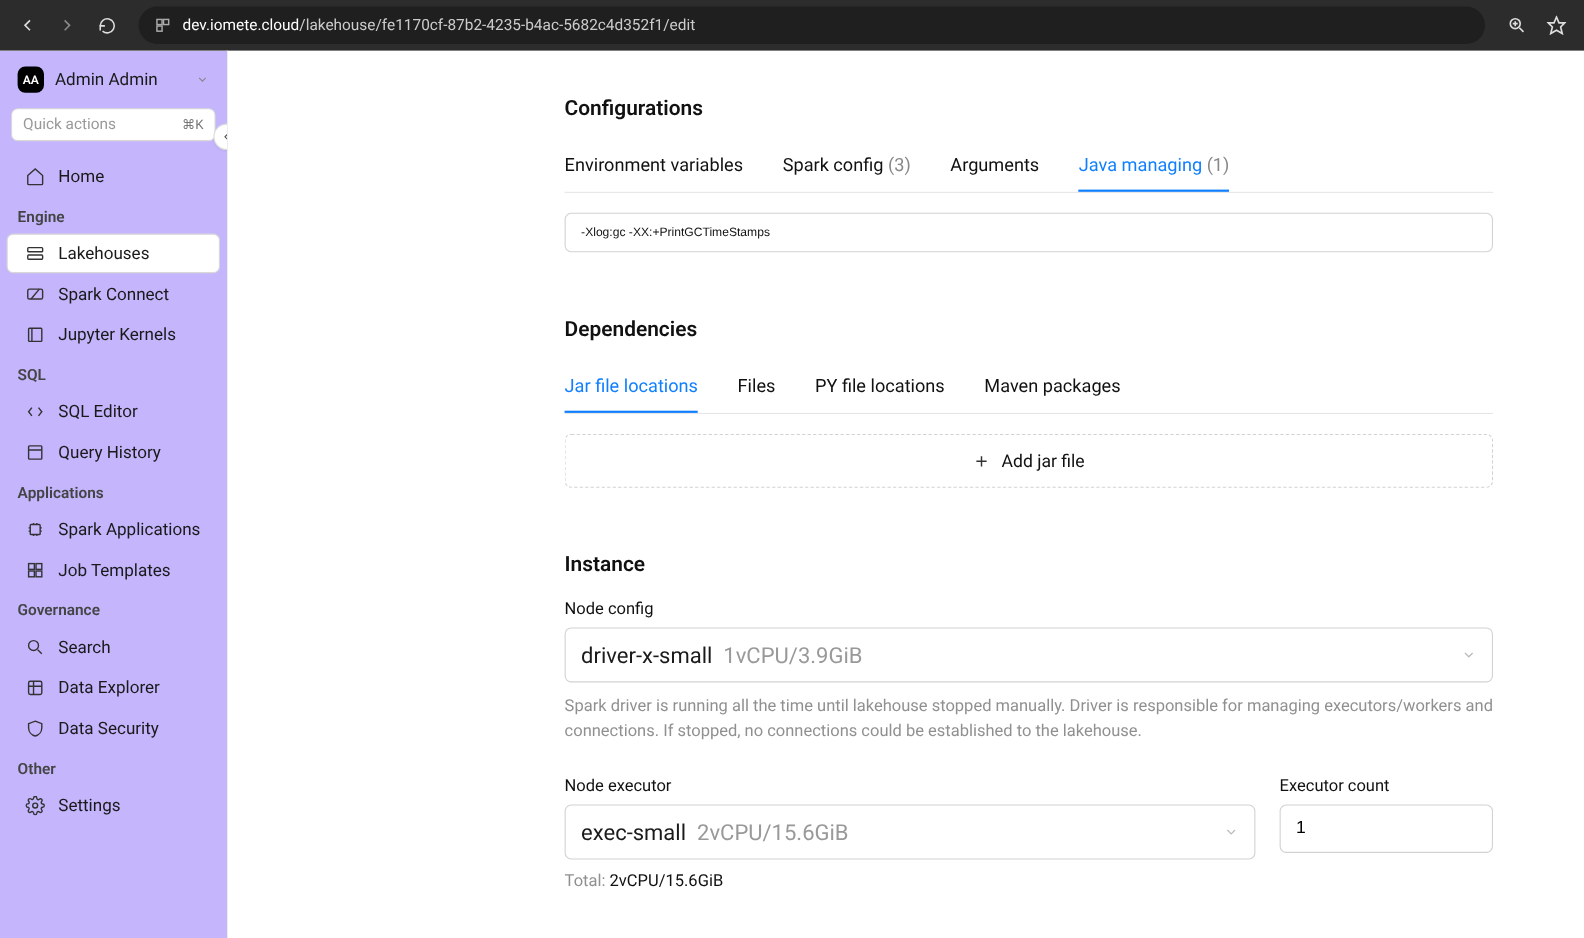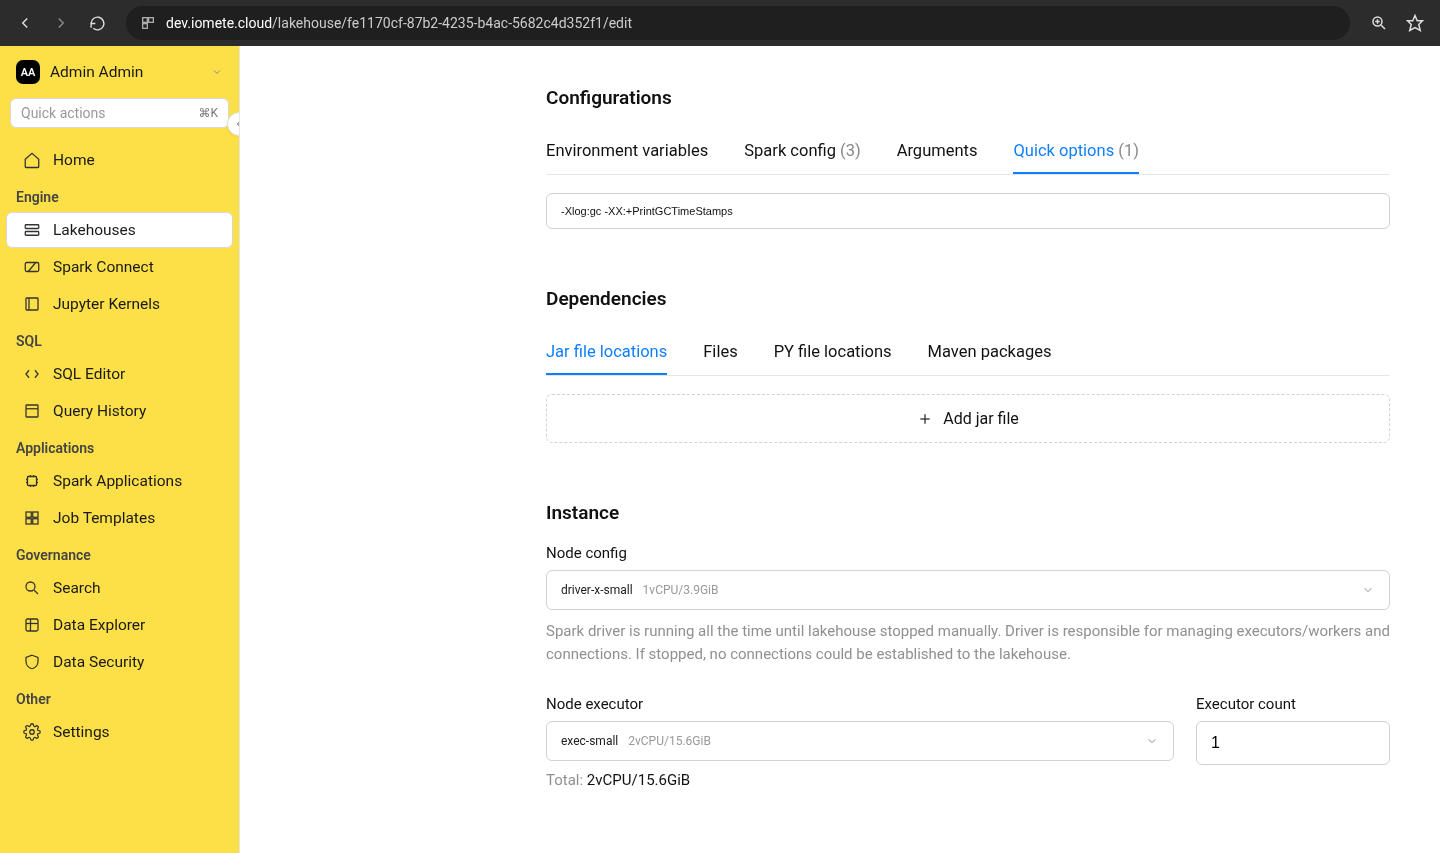--- a/index.html
+++ b/index.html
@@ -9,21 +9,21 @@
 .browser-bar .nav-btn { width: 30px; height: 30px; display:flex; align-items:center; justify-content:center; color:#888; border-radius:50%; }
 .browser-bar .nav-btn.enabled { color:#ddd; }
 .browser-bar .url-bar { flex:1; background:#1f1f1f; border-radius:18px; height:34px; display:flex; align-items:center; padding:0 14px; color:#ccc; font-size:14px; gap:10px; margin-left:8px; }
 .browser-bar .url-icon { color:#aaa; }
 .browser-bar .url-text { white-space:nowrap; }
 .browser-bar .url-text .domain { color:#fff; }
 .browser-bar .right-icons { display:flex; gap:6px; margin-left:8px; }
 
 .page { display:flex; height: calc(100vh - 46px); }
 
-.sidebar { width: 240px; background:#fde047; border-right:1px solid #e6e6e6; position:relative; overflow-y:auto; font-size: 15.5px; }
+.sidebar { width: 207px; background:#c4b5fd; border-right:1px solid #e6e6e6; position:relative; overflow-y:auto; font-size: 15.5px; }
 .sidebar-header { display:flex; align-items:center; padding: 14px 16px; gap:10px; }
 .avatar { width:24px; height:24px; background:#000; color:#fff; font-size:11px; font-weight:600; display:flex; align-items:center; justify-content:center; border-radius:7px; }
 .user-name { flex:1; color:#1a1a1a; font-weight:400; }
 .chev-down { color:#888; font-size:12px; }
 .collapse-btn { position:absolute; top:66px; right:-12px; width:24px; height:24px; border-radius:50%; background:#fff; border:1px solid #ddd; display:flex; align-items:center; justify-content:center; font-size:12px; color:#555; box-shadow:0 1px 2px rgba(0,0,0,0.06); }
 
 .quick-actions { margin: 0 10px 14px; border:1px solid #d8d8d8; background:#fff; border-radius:6px; height:30px; display:flex; align-items:center; padding:0 10px; color:#999; font-size:14px; justify-content:space-between; }
 .kbd { font-size:12px; color:#777; }
 
 .section-label { padding: 10px 16px 6px; color:#444; font-weight:600; font-size:14px; }
@@ -40,21 +40,21 @@
 .tab { padding: 12px 0; font-size:16.5px; color:#111; cursor:pointer; border-bottom:2px solid transparent; white-space:nowrap; }
 .tab.active { color:#0f7fff; border-bottom-color:#0f7fff; }
 .tab .count { color:#888; font-weight:400; }
 
 .input-row { border:1px solid #d2d2d2; border-radius:6px; padding: 11px 14px; font-size:11px; color:#111; width:100%; margin-bottom:58px; background:#fff; }
 
 .add-row { border:1px dashed #d2d2d2; border-radius:6px; padding: 14px; display:flex; align-items:center; justify-content:center; gap:10px; color:#111; font-size:16px; cursor:pointer; margin-bottom:58px; }
 .add-row .plus { color:#333; }
 
 .label { font-size:15px; color:#111; margin-bottom:8px; }
-.select { border:1px solid #d2d2d2; border-radius:6px; padding:12px 14px; display:flex; align-items:center; gap:10px; font-size:12px; cursor:pointer; background:#fff; position:relative; }
+.select { border:1px solid #d2d2d2; border-radius:6px; padding:12px 14px; display:flex; align-items:center; gap:10px; font-size:20px; cursor:pointer; background:#fff; position:relative; }
 .select .secondary { color:#999; }
 .select .caret { margin-left:auto; color:#bbb; }
 
 .help-text { color:#909090; font-size:15px; line-height:1.55; margin-top:10px; }
 
 .row { display:flex; gap:22px; margin-top:28px; }
 .col-exec { flex:1; }
 .col-count { width:194px; }
 .number-input { border:1px solid #d2d2d2; border-radius:6px; padding:12px 14px; font-size:16px; width:100%; background:#fff; }
 .total-line { color:#909090; font-size:15px; margin-top:10px; }
@@ -238,21 +238,21 @@
       
       <div class="section-heading">Configurations</div>
       <div class="tabs">
         <div class="tab">Environment variables</div>
         <div class="tab">
           <span>Spark config</span>
           <span class="count">(3)</span>
         </div>
         <div class="tab">Arguments</div>
         <div class="tab active">
-          <span>Quick options</span>
+          <span>Java managing</span>
           <span class="count">(1)</span>
         </div>
       </div>
       <input class="input-row" value="-Xlog:gc -XX:+PrintGCTimeStamps" style="">
 
       
       <div class="section-heading">Dependencies</div>
       <div class="tabs">
         <div class="tab active">Jar file locations</div>
         <div class="tab">Files</div>

